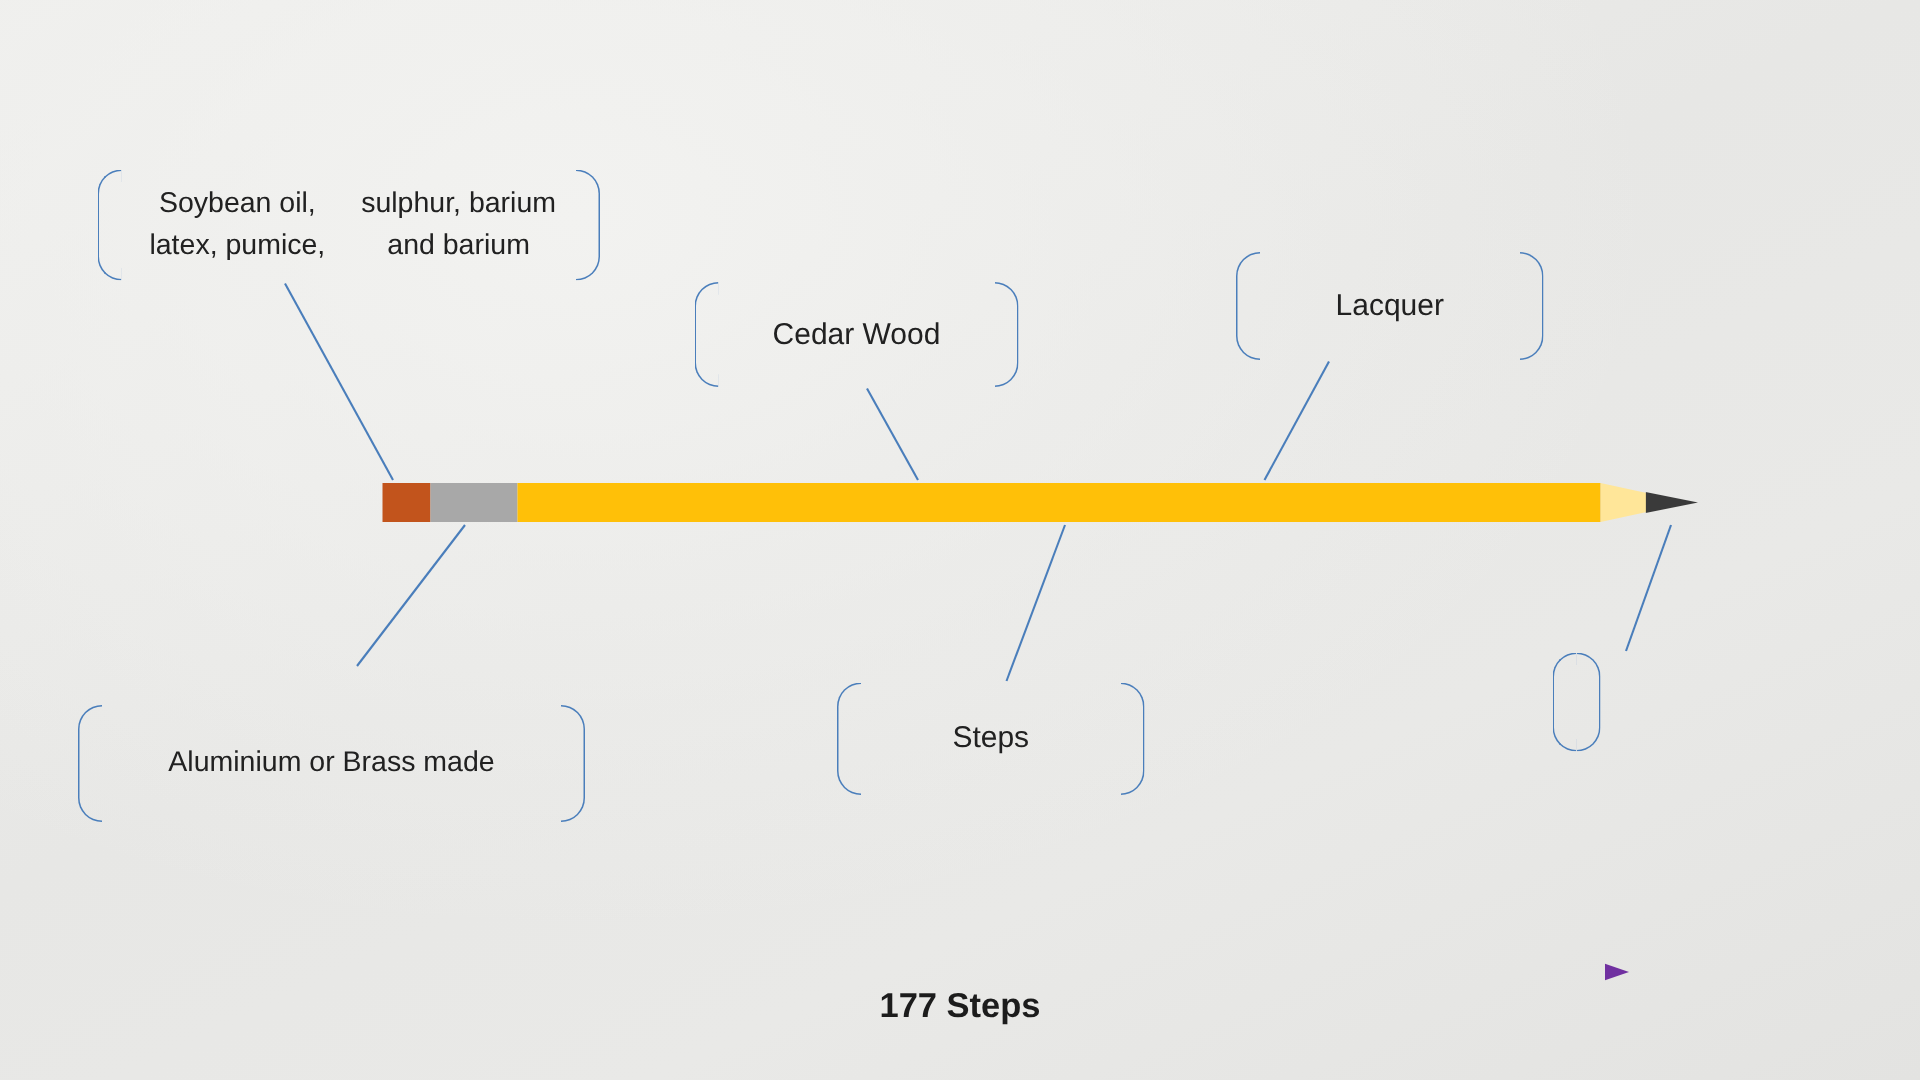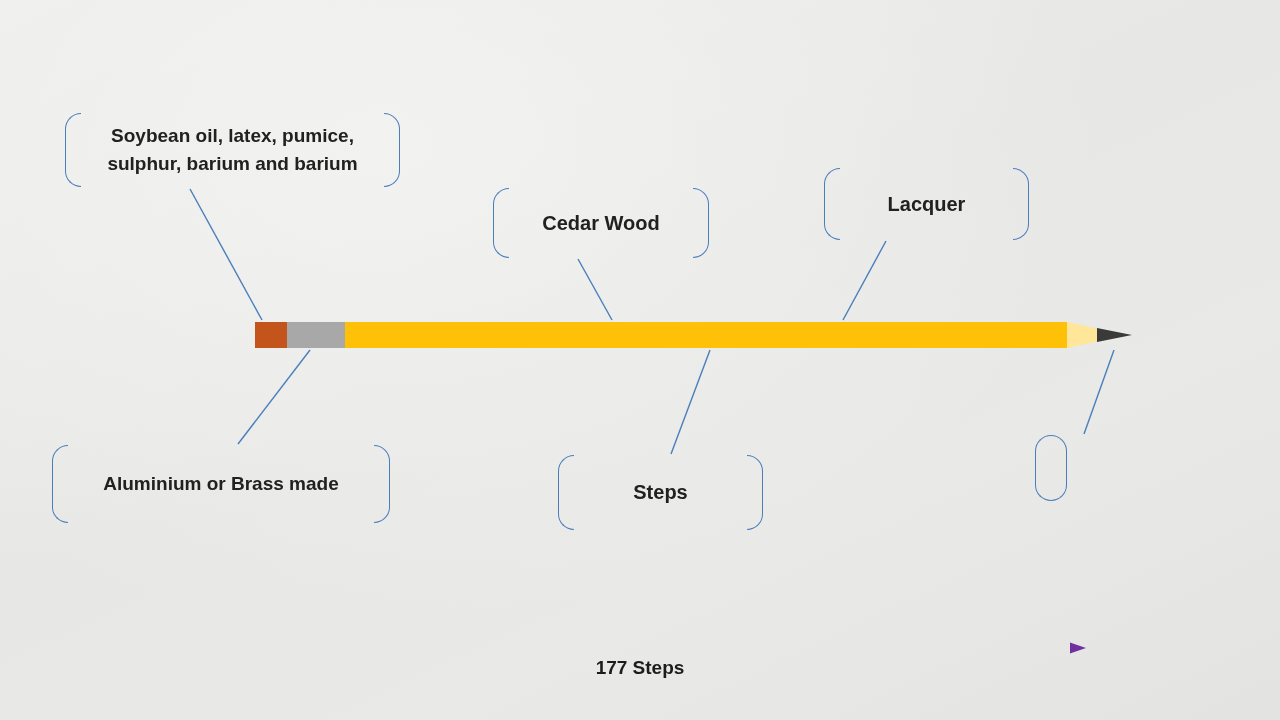--- a/index.html
+++ b/index.html
@@ -42,26 +42,26 @@
     border-right:none;
     border-radius:18px 0 0 18px;
   }
   .bracket.right{
     border-left:none;
     border-radius:0 18px 18px 0;
   }
   .callout .text{
     flex:1;
     display:flex;
-    flex-direction:column;
+    flex-direction:row;
     justify-content:center;
     align-items:center;
     text-align:center;
     color:var(--text-dark);
-    font-weight:700;
+    font-weight:400;
     line-height:1.45;
     padding:6px 4px;
   }
   .fs19 .text{font-size:19px;}
   .fs20 .text{font-size:20px;}
 
   
   .pencil-part{position:absolute;}
   #pencil-eraser{left:255px;top:322px;width:32px;height:26px;background:var(--eraser);}
   #pencil-ferrule{left:287px;top:322px;width:58px;height:26px;background:var(--ferrule);}
@@ -82,21 +82,21 @@
     position:absolute;left:0;top:0;width:1280px;height:720px;
     pointer-events:none;
   }
 
   
   #steps-label{
     position:absolute;
     left:0;right:0;
     top:657px;
     text-align:center;
-    font-size:19px;
+    font-size:23px;
     font-weight:700;
     color:#1c1c1c;
   }
 </style>
 </head>
 <body>
 
 <div id="canvas">
 
   <svg id="lines-overlay" viewBox="0 0 1280 720" xmlns="http://www.w3.org/2000/svg">
@@ -125,33 +125,33 @@
 
   <div class="callout fs19" style="left:65px;top:113px;width:335px;height:74px;">
     <div class="bracket left"></div>
     <div class="text">
       <span>Soybean oil, latex, pumice,</span>
       <span>sulphur, barium and barium</span>
     </div>
     <div class="bracket right"></div>
   </div>
 
-  <div class="callout fs20" style="left:477px;top:188px;width:216px;height:70px;padding-left:16px;">
+  <div class="callout fs20" style="left:447px;top:188px;width:216px;height:70px;padding-left:16px;">
     <div class="bracket left"></div>
     <div class="text">Cedar Wood</div>
     <div class="bracket right"></div>
   </div>
 
   <div class="callout fs20" style="left:824px;top:168px;width:205px;height:72px;">
     <div class="bracket left"></div>
     <div class="text">Lacquer</div>
     <div class="bracket right"></div>
   </div>
 
-  <div class="callout fs19" style="left:52px;top:445px;width:338px;height:78px;">
+  <div class="callout fs19" style="left:52px;top:470px;width:338px;height:78px;">
     <div class="bracket left"></div>
     <div class="text">
       <span>Aluminium or Brass made</span>
     </div>
     <div class="bracket right"></div>
   </div>
 
   <div class="callout fs20" style="left:558px;top:455px;width:205px;height:75px;">
     <div class="bracket left"></div>
     <div class="text">Steps</div>

